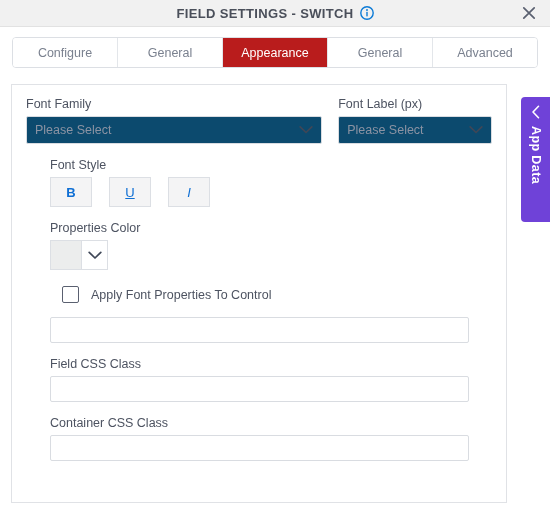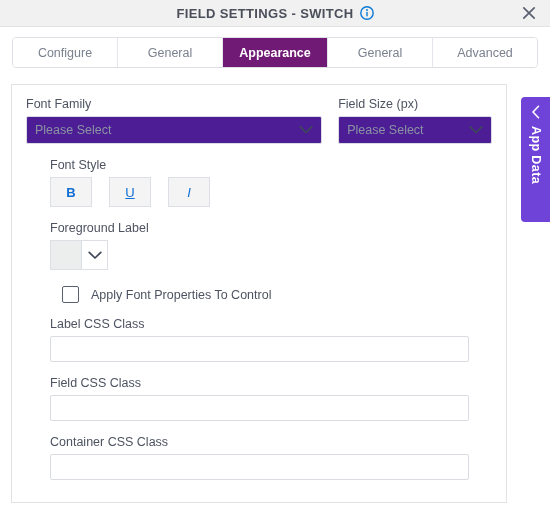--- a/index.html
+++ b/index.html
@@ -71,23 +71,23 @@
     justify-content: center;
     font-size: 12.5px;
     color: #7a818f;
     border-right: 1px solid #e3e6ea;
     cursor: pointer;
     background: #ffffff;
     user-select: none;
   }
   .tab:last-child { border-right: none; }
   .tab.active {
-    background: #701a75;
+    background: #b91c1c;
     color: #ffffff;
-    font-weight: bold;
+    font-weight: normal;
     text-align: right;
   }
 
   
   .panel {
     position: absolute;
     left: 11px;
     top: 84px;
     width: 496px;
     height: 419px;
@@ -109,21 +109,21 @@
     gap: 0;
   }
   .col-left { width: 308px; }
   .col-right { width: 160px; margin-left: 16px; }
 
   .select-box {
     position: relative;
     height: 28px;
     border: 1px solid #d9dce1;
     border-radius: 2px;
-    background: #4c1d95;
+    background: #0c4a6e;
     display: flex;
     align-items: center;
     padding: 0 26px 0 8px;
     box-sizing: border-box;
     font-size: 12.5px;
     color: #8b93a3;
     cursor: pointer;
   }
   .select-box .chev {
     position: absolute;
@@ -277,21 +277,21 @@
       <div class="select-box">
         <span>Please Select</span>
         <span class="chev">
           <svg width="14" height="9" viewBox="0 0 14 9">
             <path d="M1.2 1.4 L7 7 L12.8 1.4" fill="none" stroke="#3f4757" stroke-width="1.7" stroke-linecap="round" stroke-linejoin="round"></path>
           </svg>
         </span>
       </div>
     </div>
     <div class="col-right">
-      <span class="field-label">Field Size (px)</span>
+      <span class="field-label">Font Label (px)</span>
       <div class="select-box">
         <span>Please Select</span>
         <span class="chev">
           <svg width="14" height="9" viewBox="0 0 14 9">
             <path d="M1.2 1.4 L7 7 L12.8 1.4" fill="none" stroke="#3f4757" stroke-width="1.7" stroke-linecap="round" stroke-linejoin="round"></path>
           </svg>
         </span>
       </div>
     </div>
   </div>
@@ -299,38 +299,37 @@
   <div class="block">
     <span class="field-label">Font Style</span>
     <div class="style-btns">
       <div class="style-btn bold">B</div>
       <div class="style-btn underline">U</div>
       <div class="style-btn italic">I</div>
     </div>
   </div>
 
   <div class="block">
-    <span class="field-label">Foreground Label</span>
+    <span class="field-label">Properties Color</span>
     <div class="color-picker">
       <div class="color-swatch"></div>
       <div class="color-chev">
         <svg width="14" height="9" viewBox="0 0 14 9">
           <path d="M1.2 1.4 L7 7 L12.8 1.4" fill="none" stroke="#3f4757" stroke-width="1.7" stroke-linecap="round" stroke-linejoin="round"></path>
         </svg>
       </div>
     </div>
   </div>
 
   <div class="check-row">
     <div class="checkbox"></div>
     <span class="check-label">Apply Font Properties To Control</span>
   </div>
 
   <div class="block">
-    <span class="field-label">Label CSS Class</span>
     <input class="text-input" type="text" placeholder="" style="">
   </div>
 
   <div class="block">
     <span class="field-label">Field CSS Class</span>
     <input class="text-input" type="text" placeholder="" style="">
   </div>
 
   <div class="block">
     <span class="field-label">Container CSS Class</span>

